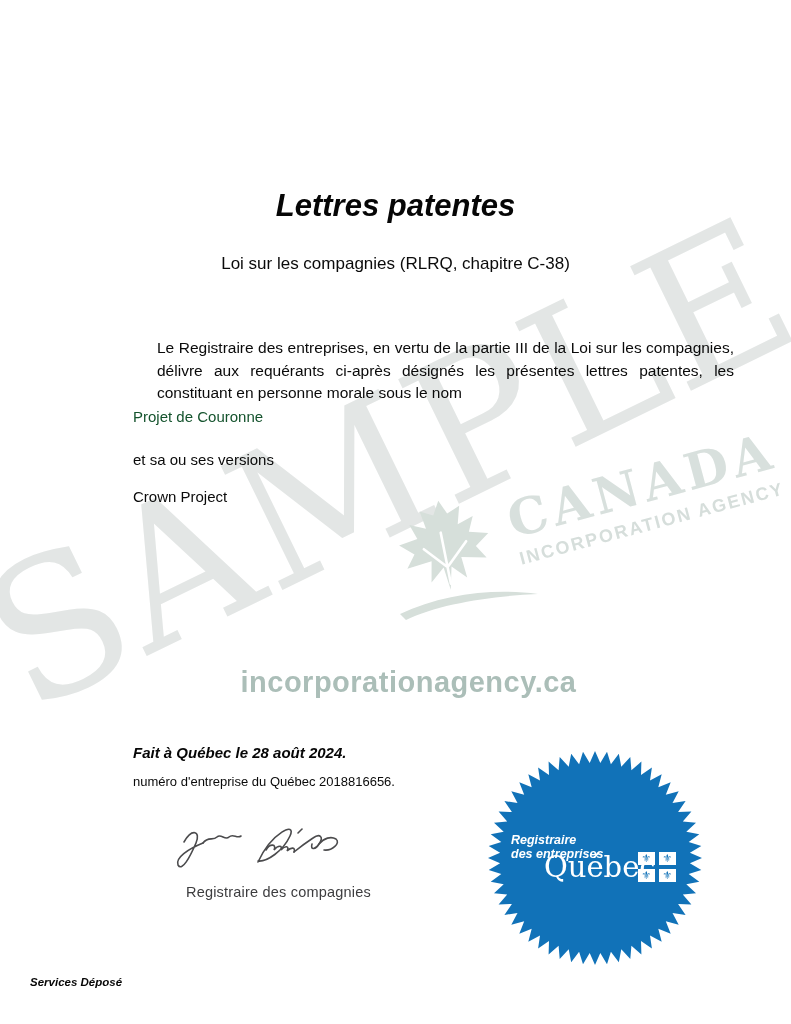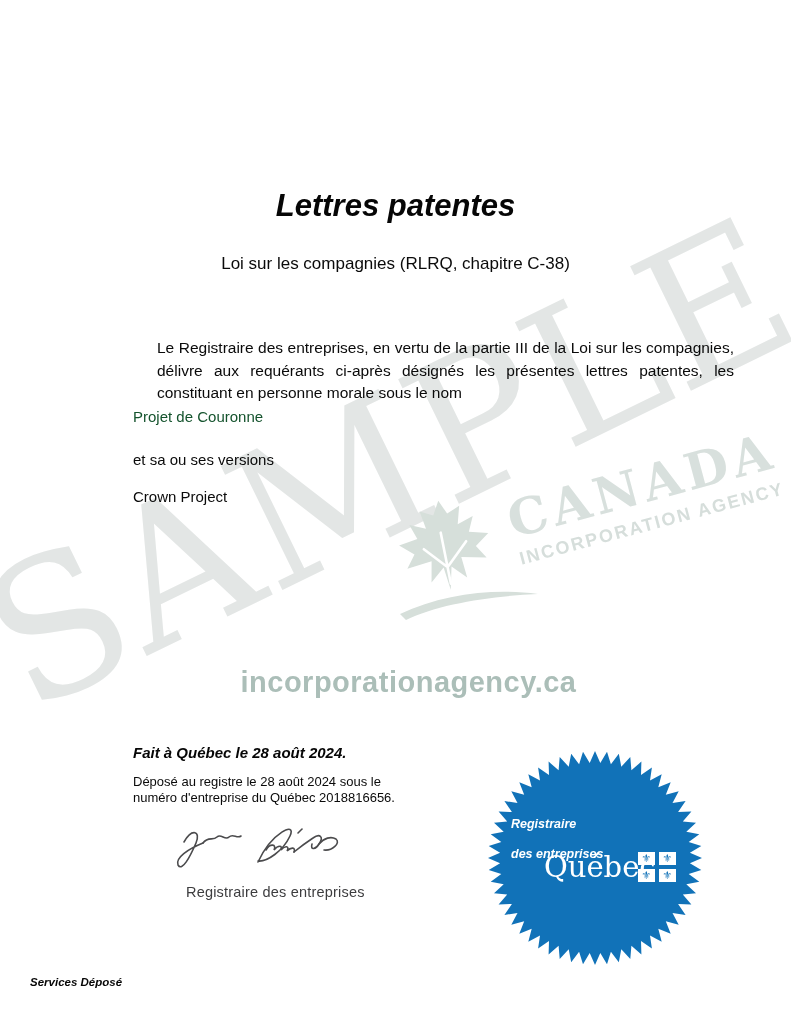--- a/index.html
+++ b/index.html
@@ -73,21 +73,21 @@
     font-size:11.5px; font-weight:bold; font-style:italic; color:#060606; z-index:2;
   }
   
   .seal { position:absolute; left:487px; top:750px; width:216px; height:216px; z-index:2; }
   .seal svg.burst { position:absolute; left:0; top:0; }
   .seal-line1, .seal-line2 {
     position:absolute; left:24px; color:#ffffff;
     font-weight:bold; font-style:italic; font-size:12.5px; line-height:1;
     white-space:nowrap;
   }
-  .seal-line1 { top:68px; }
+  .seal-line1 { top:84px; }
   .seal-line2 { top:98px; }
   .seal-wordmark {
     position:absolute; left:57px; top:103px; color:#ffffff;
     font-family:"DejaVu Serif", serif; font-size:29px; line-height:1;
     white-space:nowrap;
   }
   .seal-flag {
     position:absolute; left:151px; top:102px;
     display:grid; grid-template-columns:17px 17px; grid-template-rows:13px 13px;
     gap:4px;
@@ -131,37 +131,36 @@
 
   <div class="doc-name-fr">Projet de Couronne</div>
 
   <div class="doc-versions">et sa ou ses versions</div>
 
   <div class="doc-name-en">Crown Project</div>
 
   <div class="doc-date">Fait à Québec le 28 août 2024.</div>
 
   <div class="doc-registry">
-    <div>Déposé au registre le 28 août 2024 sous le</div>
     <div>numéro d'entreprise du Québec 2018816656.</div>
   </div>
 
   <svg class="signature-svg" width="185" height="62" viewBox="0 0 185 62">
     <g fill="none" stroke="#4b4b4d" stroke-width="1.6" stroke-linecap="round">
       <path d="M14,22 C22,8 31,11 26,23 C20,37 12,52 8,45 C5,38 18,29 33,23"></path>
       <path d="M33,23 C38,16 43,21 47,17 C51,13 55,21 59,17 C63,13 67,19 71,16"></path>
       <path d="M88,42 C102,12 127,1 120,16 C113,31 97,42 88,41"></path>
       <path d="M96,30 C100,23 107,24 104,30 C108,25 113,25 111,30 C115,25 120,26 117,31 C121,27 126,27 124,32"></path>
       <path d="M124,32 C130,27 137,22 143,18 C150,13 154,17 149,24 C146,29 140,31 142,24"></path>
       <path d="M149,24 C154,18 161,16 166,19 C171,23 162,31 154,30"></path>
       <path d="M128,13 L132,9"></path>
     </g>
   </svg>
 
-  <div class="signatory-title">Registraire des entreprises</div>
+  <div class="signatory-title">Registraire des compagnies</div>
 
   <div class="seal">
     <svg class="burst" width="216" height="216" viewBox="0 0 216 216">
       <polygon id="burst-poly" points="108.0,1.0 113.3,13.1 120.0,1.7 123.9,14.3 131.8,3.7 134.3,16.7 143.3,7.0 144.4,20.2 154.4,11.6 154.0,24.9 164.9,17.4 163.0,30.5 174.7,24.3 171.3,37.2 183.7,32.3 178.8,44.7 191.7,41.3 185.5,53.0 198.6,51.1 191.1,62.0 204.4,61.6 195.8,71.6 209.0,72.7 199.3,81.7 212.3,84.2 201.7,92.1 214.3,96.0 202.9,102.7 215.0,108.0 202.9,113.3 214.3,120.0 201.7,123.9 212.3,131.8 199.3,134.3 209.0,143.3 195.8,144.4 204.4,154.4 191.1,154.0 198.6,164.9 185.5,163.0 191.7,174.7 178.8,171.3 183.7,183.7 171.3,178.8 174.7,191.7 163.0,185.5 164.9,198.6 154.0,191.1 154.4,204.4 144.4,195.8 143.3,209.0 134.3,199.3 131.8,212.3 123.9,201.7 120.0,214.3 113.3,202.9 108.0,215.0 102.7,202.9 96.0,214.3 92.1,201.7 84.2,212.3 81.7,199.3 72.7,209.0 71.6,195.8 61.6,204.4 62.0,191.1 51.1,198.6 53.0,185.5 41.3,191.7 44.7,178.8 32.3,183.7 37.2,171.3 24.3,174.7 30.5,163.0 17.4,164.9 24.9,154.0 11.6,154.4 20.2,144.4 7.0,143.3 16.7,134.3 3.7,131.8 14.3,123.9 1.7,120.0 13.1,113.3 1.0,108.0 13.1,102.7 1.7,96.0 14.3,92.1 3.7,84.2 16.7,81.7 7.0,72.7 20.2,71.6 11.6,61.6 24.9,62.0 17.4,51.1 30.5,53.0 24.3,41.3 37.2,44.7 32.3,32.3 44.7,37.2 41.3,24.3 53.0,30.5 51.1,17.4 62.0,24.9 61.6,11.6 71.6,20.2 72.7,7.0 81.7,16.7 84.2,3.7 92.1,14.3 96.0,1.7 102.7,13.1" fill="#1172b8"></polygon>
     </svg>
     <div class="seal-line1">Registraire</div>
     <div class="seal-line2">des entreprises</div>
     <div class="seal-wordmark">Québec</div>
     <div class="seal-flag">
       <div class="flag-cell">

